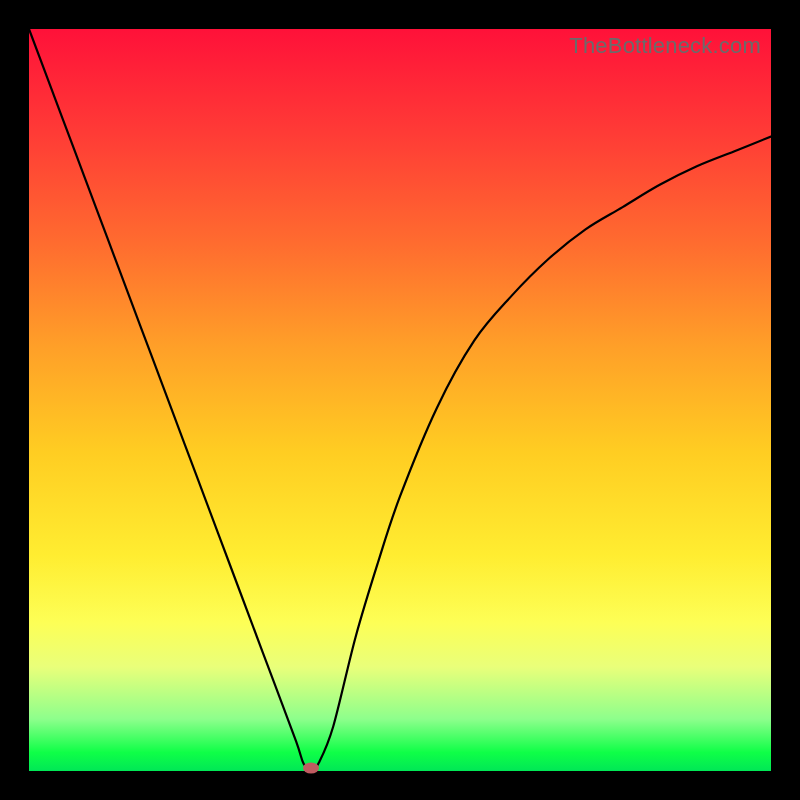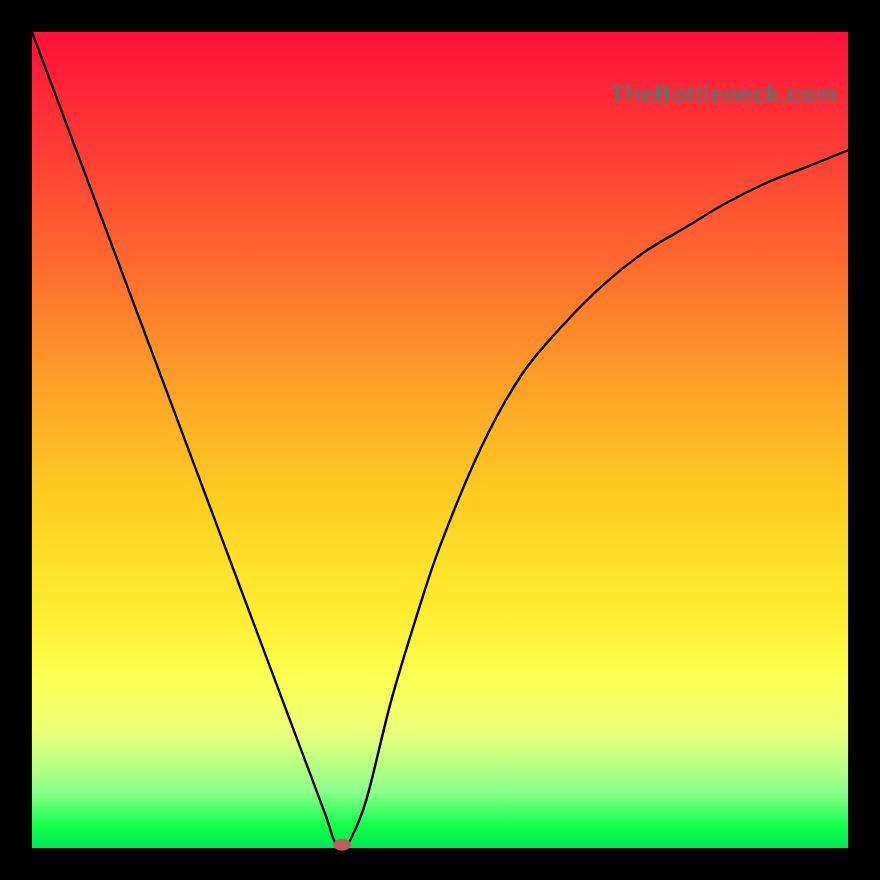--- a/index.html
+++ b/index.html
@@ -30,24 +30,23 @@
       #0fff47 97.5%,
       #00e756 100%
     );
   }
   .watermark {
     position: absolute;
     top: 4px;
     right: 10px;
     color: #6b6b6b;
     font-size: 22px;
-    font-weight: 700;
+    font-weight: 400;
     letter-spacing: 0.2px;
     pointer-events: none;
-    margin-top: 40px;
   }
   .curve {
     position: absolute;
     left: 0;
     top: 0;
     width: 742px;
     height: 742px;
     pointer-events: none;
   }
   .dot {

